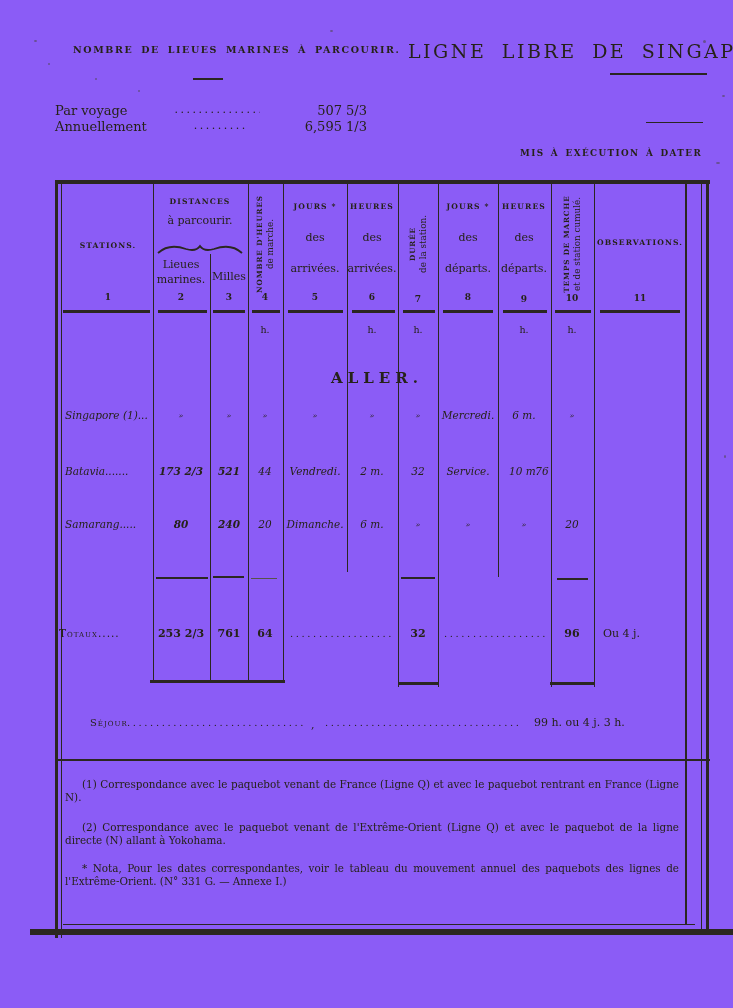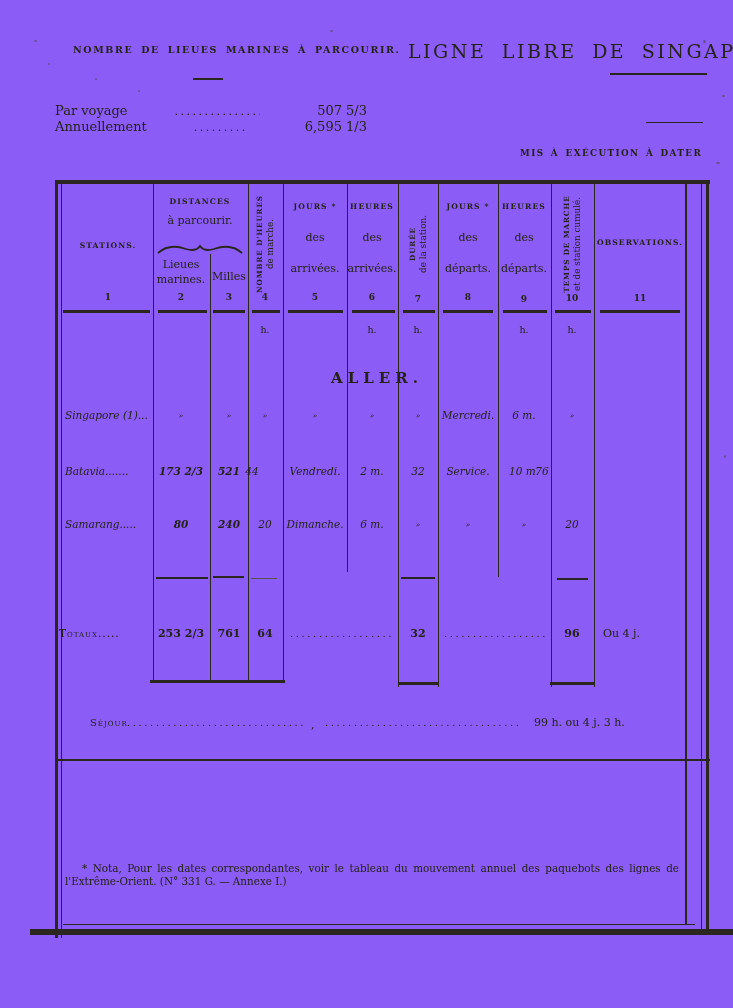--- a/index.html
+++ b/index.html
@@ -1,21 +1,21 @@
 <!DOCTYPE html>
 <html><head>
 <meta charset="utf-8">
 <style>
   html,body{margin:0;padding:0;}
   .page{position:relative;width:733px;height:1008px;background:#8b5cf6;overflow:hidden;
         font-family:"DejaVu Serif","Liberation Serif",serif;color:#262219;}
   
   .mast-heading{position:absolute;font-size:9.5px;font-weight:700;letter-spacing:1.6px;word-spacing:3px;text-align:center;white-space:nowrap;}
   .mast-rule{position:absolute;background:#2a2620;}
-  .stat-line{position:absolute;display:flex;align-items:flex-end;font-size:13px;gap:45px;}
+  .stat-line{position:absolute;display:flex;align-items:flex-start;font-size:13px;gap:45px;}
   .stat-leader{flex:1;overflow:hidden;white-space:nowrap;letter-spacing:2.5px;font-size:11px;margin:0 12px 0 2px;}
   .stat-value{white-space:nowrap;}
   .doc-title{position:absolute;font-size:19px;letter-spacing:2.5px;word-spacing:7px;text-align:center;white-space:nowrap;}
   .doc-subtitle{position:absolute;font-size:13px;text-align:center;white-space:nowrap;}
   .exec-note{position:absolute;font-size:8.8px;font-weight:700;letter-spacing:1.4px;word-spacing:2px;text-align:right;white-space:nowrap;}
   
   .sheet{position:absolute;left:55px;top:180px;width:655px;height:758px;}
   .vl{position:absolute;width:1.4px;background:#2b2720;}
   .hl{position:absolute;height:2px;background:#2b2720;}
   .hc{position:absolute;transform:translate(-50%,-50%);white-space:nowrap;text-align:center;}
@@ -178,21 +178,21 @@
     <div class="cell ditto" style="left:260px;top:235px">»</div>
     <div class="cell ditto" style="left:317px;top:235px">»</div>
     <div class="cell ditto" style="left:363px;top:235px">»</div>
     <div class="cell" style="left:413px;top:235px">Mercredi.</div>
     <div class="cell" style="left:469px;top:235px">6 m.</div>
     <div class="cell ditto" style="left:517px;top:235px">»</div>
 
     <div class="row-label" style="left:10px;top:291px">Batavia.......</div>
     <div class="cell bold" style="left:126px;top:291px">173 2/3</div>
     <div class="cell bold" style="left:174px;top:291px">521</div>
-    <div class="cell" style="left:197px;top:291px">44</div>
+    <div class="cell" style="left:210px;top:291px">44</div>
     <div class="cell" style="left:260px;top:291px">Vendredi.</div>
     <div class="cell" style="left:317px;top:291px">2 m.</div>
     <div class="cell" style="left:363px;top:291px">32</div>
     <div class="cell" style="left:413px;top:291px">Service.</div>
     <div class="cell" style="left:469px;top:291px">10 m.</div>
     <div class="cell" style="left:487px;top:291px">76</div>
 
     <div class="row-label" style="left:10px;top:344px">Samarang.....</div>
     <div class="cell bold" style="left:126px;top:344px">80</div>
     <div class="cell bold" style="left:174px;top:344px">240</div>
@@ -225,16 +225,18 @@
     <div class="hl" style="left:495px;top:502px;width:45px;height:2.6px"></div>
 
     <div class="row-label sc" style="left:35px;top:542px;font-size:10px">Séjour</div>
     <div class="dots" style="left:72px;top:542px;width:180px">............................................................</div>
     <div class="sej-value" style="left:256px;top:544px">,</div>
     <div class="dots" style="left:270px;top:542px;width:196px">............................................................</div>
     <div class="sej-value" style="left:479px;top:542px">99 h. ou 4 j. 3 h.</div>
 
     <div class="hl" style="left:0;top:579px;width:655px;height:2.2px"></div>
 
+    <p class="footnote" style="top:598px">(1) Correspondance avec le paquebot venant de France (Ligne Q) et avec le paquebot rentrant en France (Ligne N).</p>
+    <p class="footnote" style="top:641px">(2) Correspondance avec le paquebot venant de l'Extrême-Orient (Ligne Q) et avec le paquebot de la ligne directe (N) allant à Yokohama.</p>
     <p class="footnote" style="top:682px">* Nota, Pour les dates correspondantes, voir le tableau du mouvement annuel des paquebots des lignes de l'Extrême-Orient. (N° 331 G. — Annexe I.)</p>
 
   </div>
 </div>
 
 </body></html>

